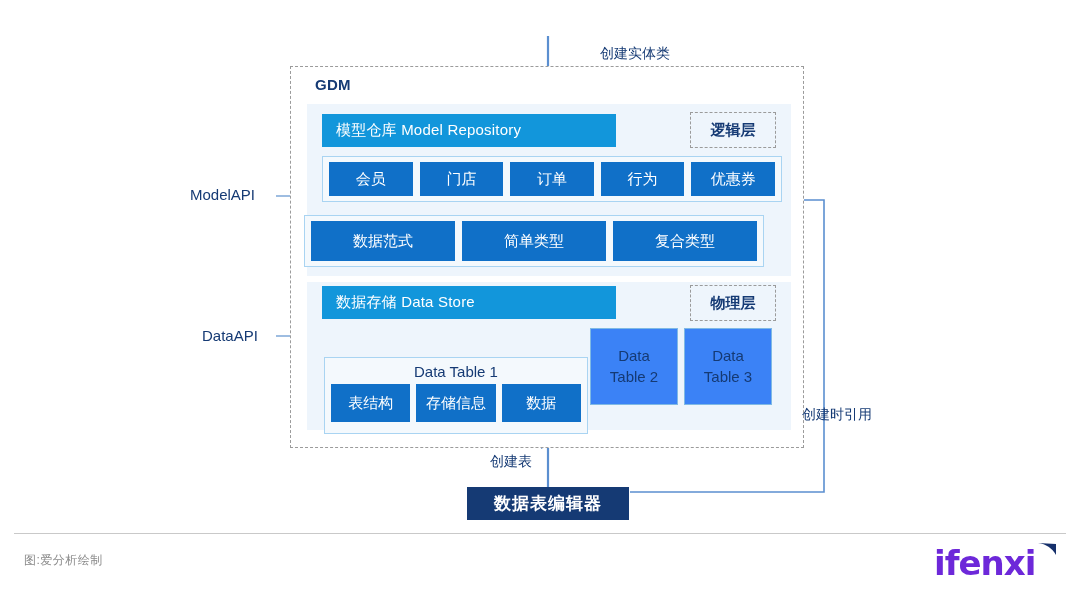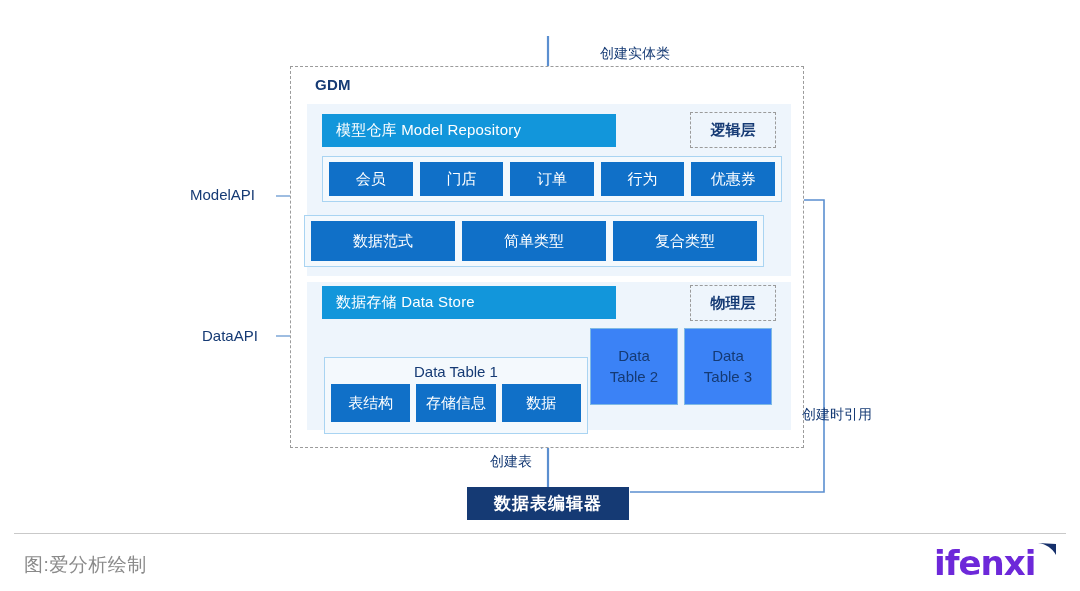--- a/index.html
+++ b/index.html
@@ -136,21 +136,21 @@
     white-space: nowrap;
   }
 
   
   .footer-rule {
     background: #c9c9c9;
     height: 1px;
   }
   .footer-credit {
     color: #8a8a8a;
-    font-size: 19px;
+    font-size: 12px;
     letter-spacing: .5px;
   }
   .logo-text {
     color: #6d28d9;
     font-size: 34px;
     font-weight: 800;
     letter-spacing: -1px;
     font-family: "DejaVu Sans", sans-serif;
   }
 

